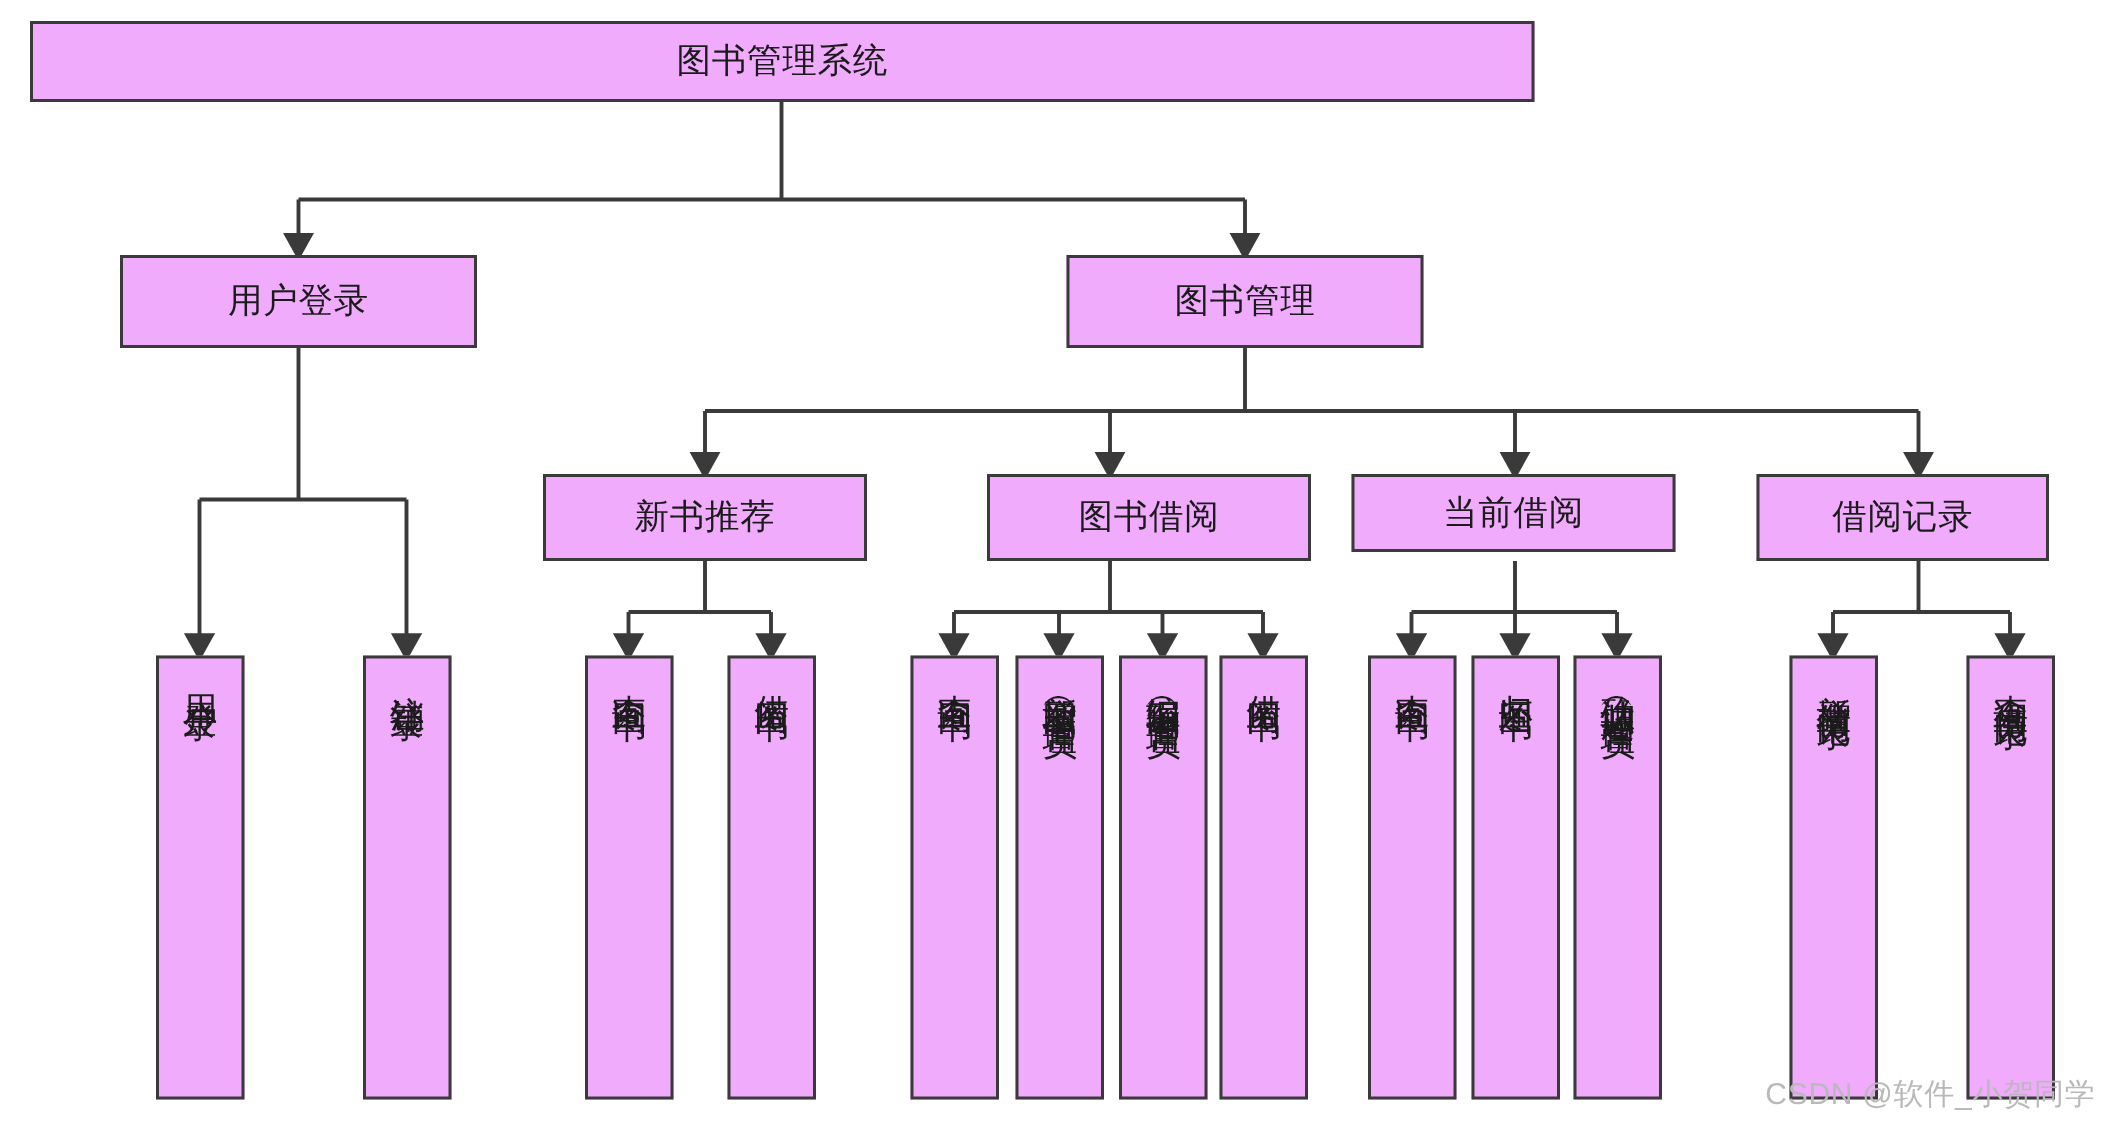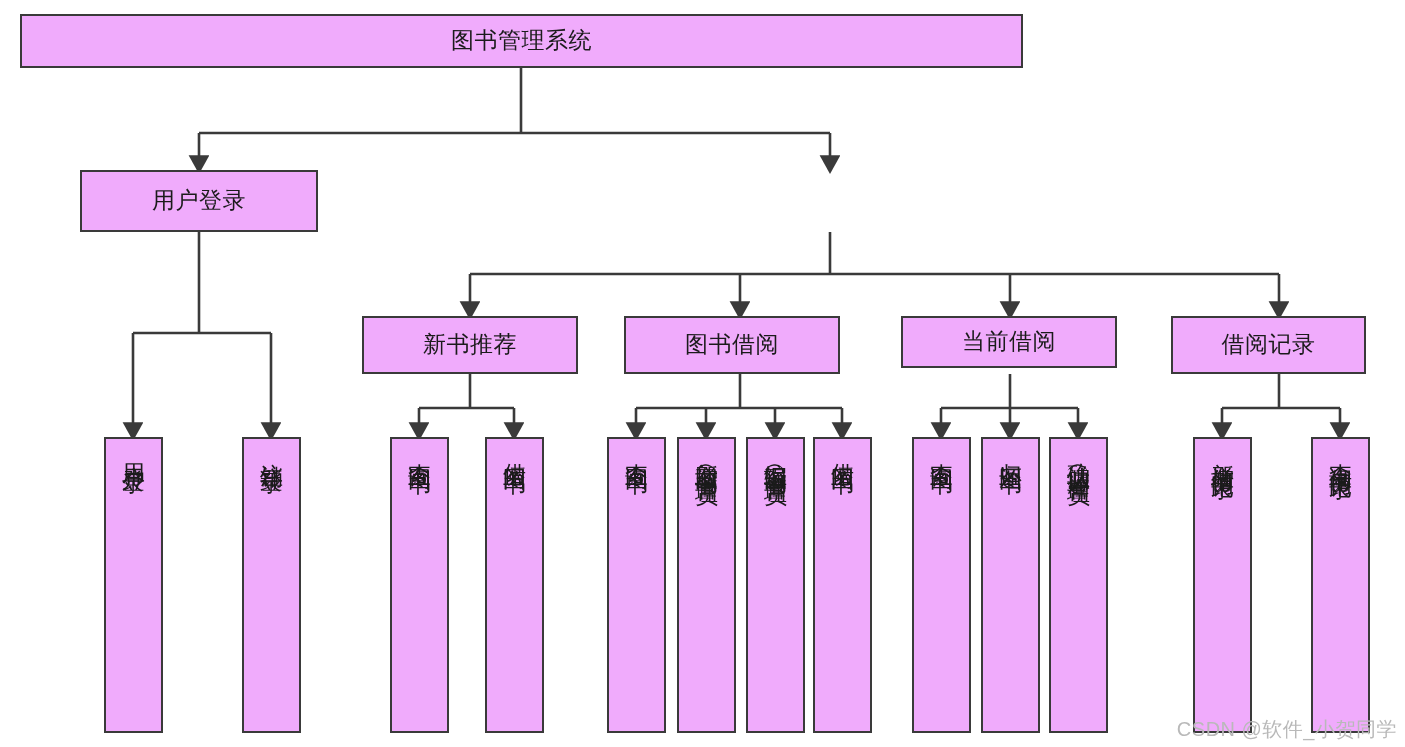--- a/index.html
+++ b/index.html
@@ -132,26 +132,29 @@
   </svg>
 
   <div class="node root horizontal" style="left:20px; top:14px; width:1003px; height:54px;">
     <span class="node-label">图书管理系统</span>
   </div>
 
   <div class="node horizontal" style="left:80px; top:170px; width:238px; height:62px;">
     <span class="node-label">用户登录</span>
   </div>
 
+  <div class="node horizontal" style="left:711px; top:170px; width:238px; height:62px;">
+    <span class="node-label">图书管理</span>
+  </div>
 
   <div class="node horizontal" style="left:362px; top:316px; width:216px; height:58px;">
     <span class="node-label">新书推荐</span>
   </div>
 
-  <div class="node horizontal" style="left:624px; top:316px; width:216px; height:58px;">
+  <div class="node horizontal" style="left:658px; top:316px; width:216px; height:58px;">
     <span class="node-label">图书借阅</span>
   </div>
 
   <div class="node horizontal" style="left:901px; top:316px; width:216px; height:52px;">
     <span class="node-label">当前借阅</span>
   </div>
 
   <div class="node horizontal" style="left:1171px; top:316px; width:195px; height:58px;">
     <span class="node-label">借阅记录</span>
   </div>

